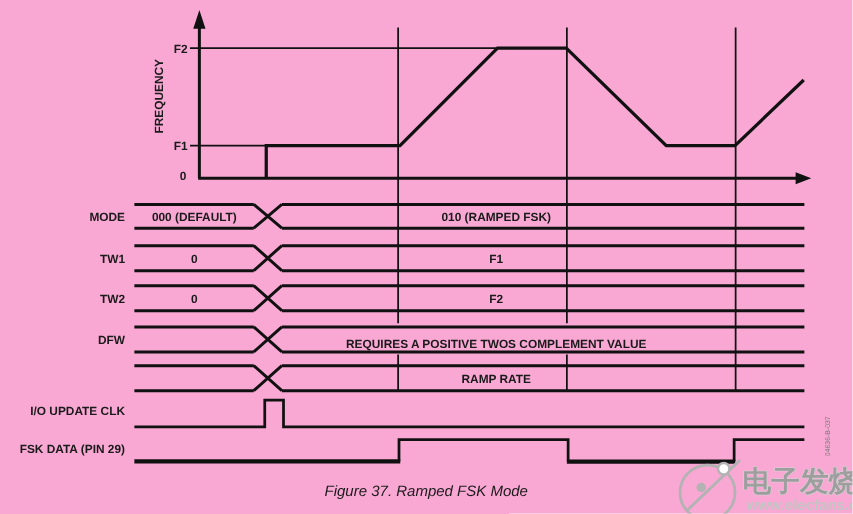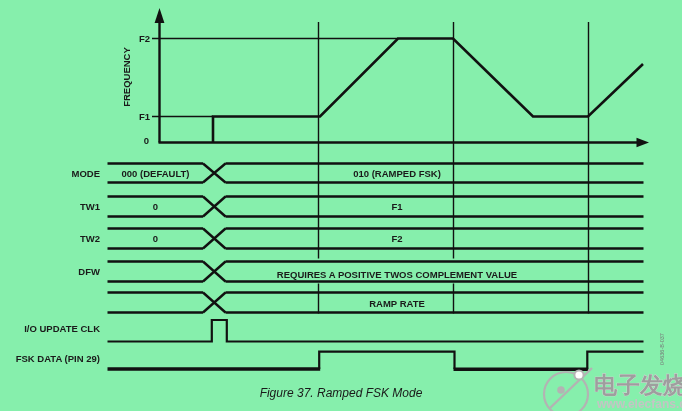--- a/index.html
+++ b/index.html
@@ -1,19 +1,19 @@
 <!DOCTYPE html>
 <html><head>
 <meta charset="utf-8">
 <style>
   html,body { margin:0; padding:0; background:#ffffff; }
   .canvas {
     position:relative;
     width:682px; height:411px;
-    background:#86efac;
+    background:#f9a8d4;
     font-family:"Liberation Sans", sans-serif;
     overflow:hidden;
   }
   svg text { fill:#1a1a1a; }
   .lbl  { font:bold 9.5px "Liberation Sans", sans-serif; }
   .tick { font:bold 9.5px "Liberation Sans", sans-serif; }
   .cap  { font:italic 12px "Liberation Sans", sans-serif; }
   .code { font:5.5px "Liberation Sans", sans-serif; fill:#777777; }
   .wm-brand { font:bold 23px "Liberation Sans", sans-serif; fill:#9e9e9e;
               stroke:#d6d6d6; stroke-width:0.8px; paint-order:stroke; }

